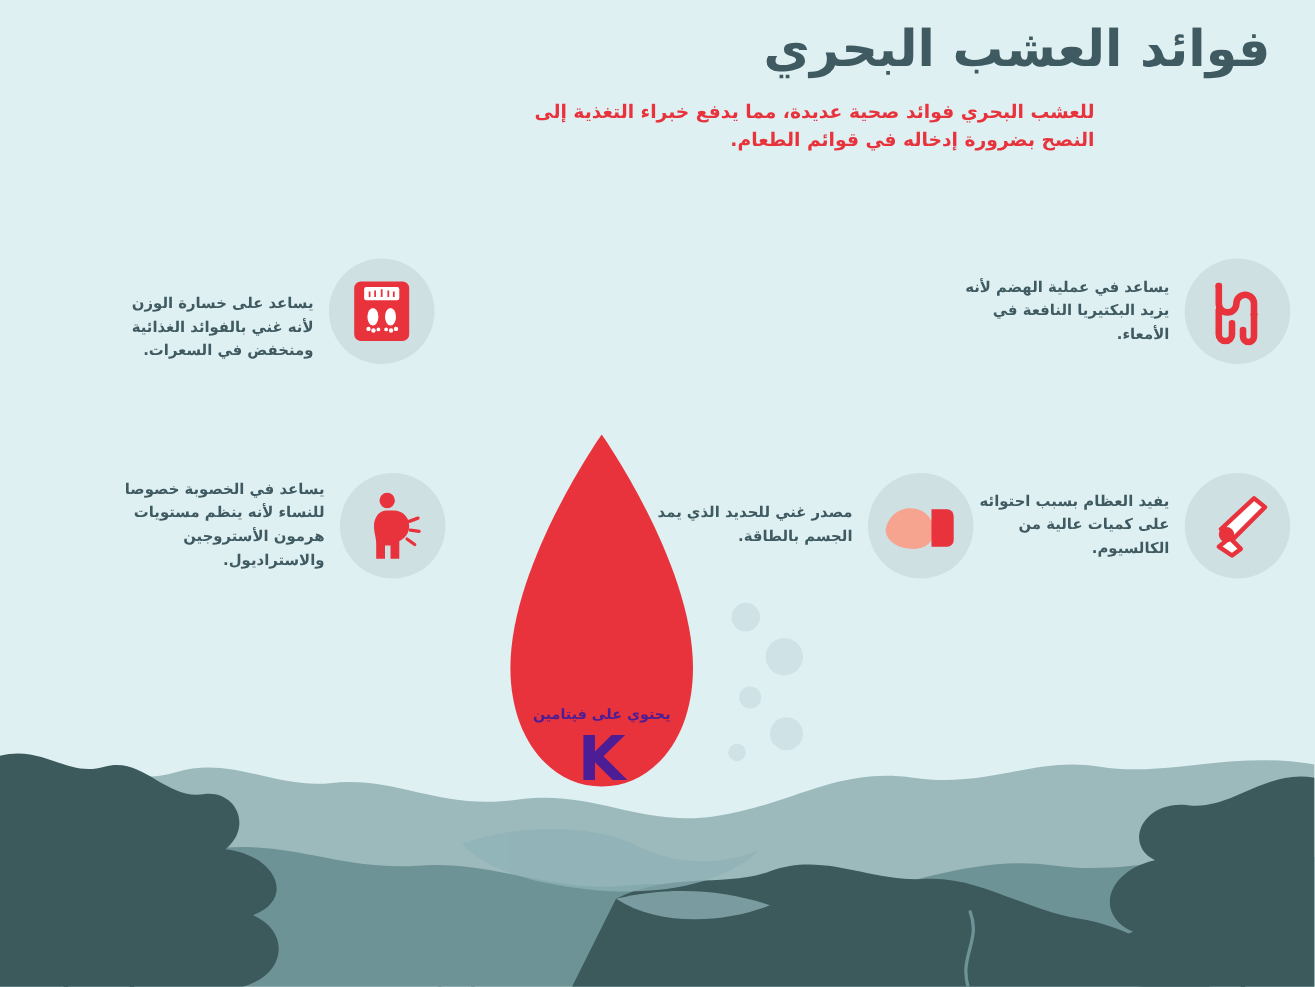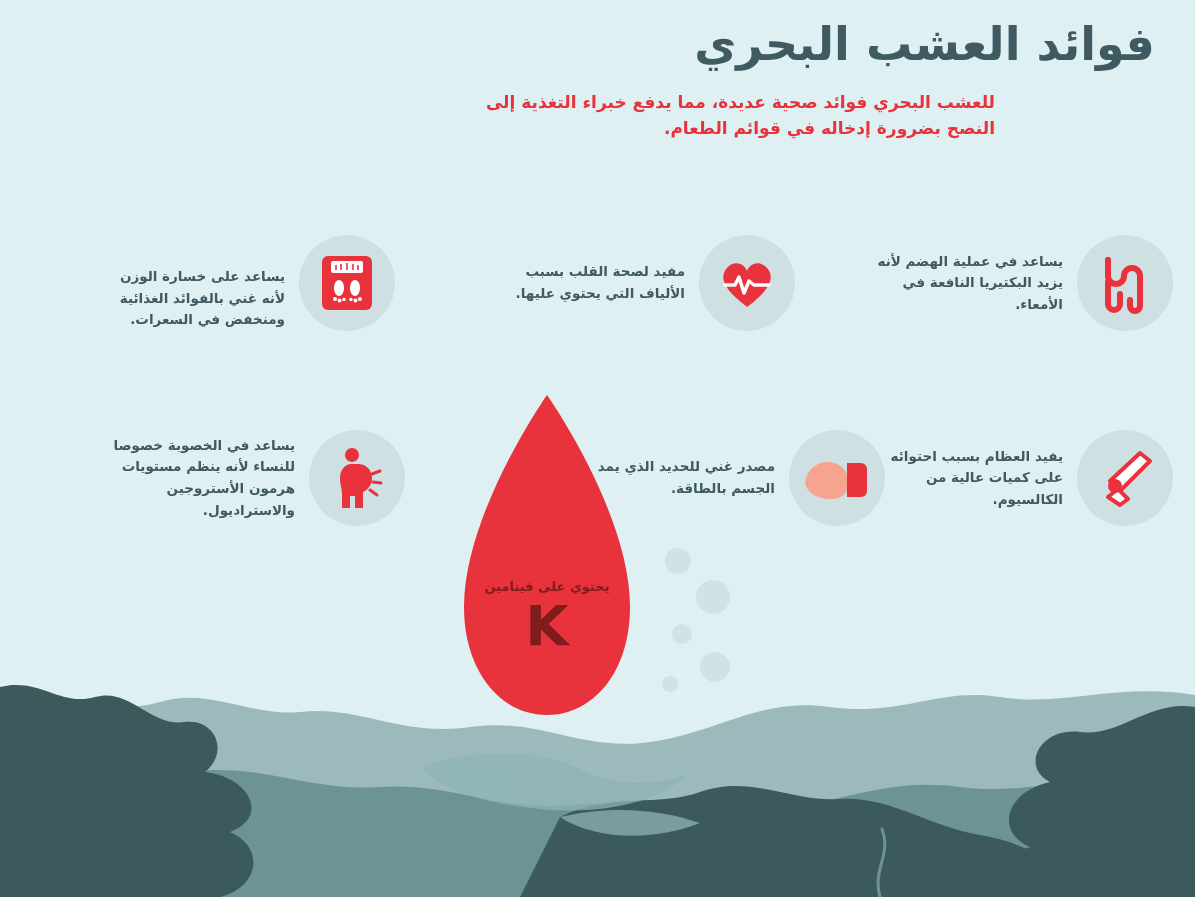--- a/index.html
+++ b/index.html
@@ -46,22 +46,22 @@
   #item-iron{top:430px;right:310px;}
   #item-fertility{top:430px;right:790px;}
 
   
   .drop-wrap{position:absolute;left:452px;top:395px;width:190px;height:330px;}
   .drop{
     position:absolute;left:0;top:0;width:190px;height:330px;
   }
   .drop-text{
     position:absolute;left:0;top:0;width:190px;height:330px;
-    display:flex;flex-direction:column;align-items:center;justify-content:center;
-    padding-top:118px;box-sizing:border-box;color:#7f1d1d;text-align:center;
+    display:flex;flex-direction:column;align-items:center;justify-content:flex-end;
+    padding-top:118px;box-sizing:border-box;color:#4c1d95;text-align:center;
   }
   .drop-l1{font-size:13px;font-weight:bold;line-height:1.45;}
   .drop-k{font-size:56px;font-weight:bold;line-height:1;margin:2px 0 6px;}
   .drop-l2{font-size:12.5px;font-weight:bold;line-height:1.5;width:130px;}
 
   
   .bubble{position:absolute;border-radius:50%;background:#cfe3e6;}
   #b1{left:665px;top:548px;width:26px;height:26px;}
   #b2{left:696px;top:580px;width:34px;height:34px;}
   #b3{left:672px;top:624px;width:20px;height:20px;}
@@ -90,29 +90,20 @@
           <path d="M14 30 v22 a6 6 0 0 0 12 0 v-10"></path>
           <path d="M46 34 v20 a5 5 0 0 1 -10 0 v-6"></path>
         </g>
         <circle cx="14" cy="8" r="3" fill="#e8323c"></circle>
         <circle cx="46" cy="34" r="3" fill="#e8323c"></circle>
       </svg>
     </span>
     <span class="txt">يساعد في عملية الهضم لأنه يزيد البكتيريا النافعة في الأمعاء.</span>
   </div>
 
-  <div class="item" id="item-heart">
-    <span class="circle">
-      <svg width="60" height="56" viewBox="0 0 60 56">
-        <path d="M30 52 C6 34 2 22 10 13 C17 5 27 8 30 16 C33 8 43 5 50 13 C58 22 54 34 30 52 Z" fill="#e8323c"></path>
-        <polyline points="8,30 18,30 22,22 27,38 32,26 37,30 52,30" fill="none" stroke="#ffffff" stroke-width="3.5" stroke-linecap="round" stroke-linejoin="round"></polyline>
-      </svg>
-    </span>
-    <span class="txt">مفيد لصحة القلب بسبب الألياف التي يحتوي عليها.</span>
-  </div>
 
   <div class="item" id="item-weight">
     <span class="circle">
       <svg width="58" height="62" viewBox="0 0 58 62">
         <rect x="4" y="4" width="50" height="54" rx="6" fill="#e8323c"></rect>
         <rect x="13" y="9" width="32" height="12" rx="2" fill="#ffffff"></rect>
         <g stroke="#e8323c" stroke-width="1.6">
           <line x1="18" y1="13" x2="18" y2="18"></line>
           <line x1="23" y1="12" x2="23" y2="18"></line>
           <line x1="29" y1="11" x2="29" y2="18"></line>

